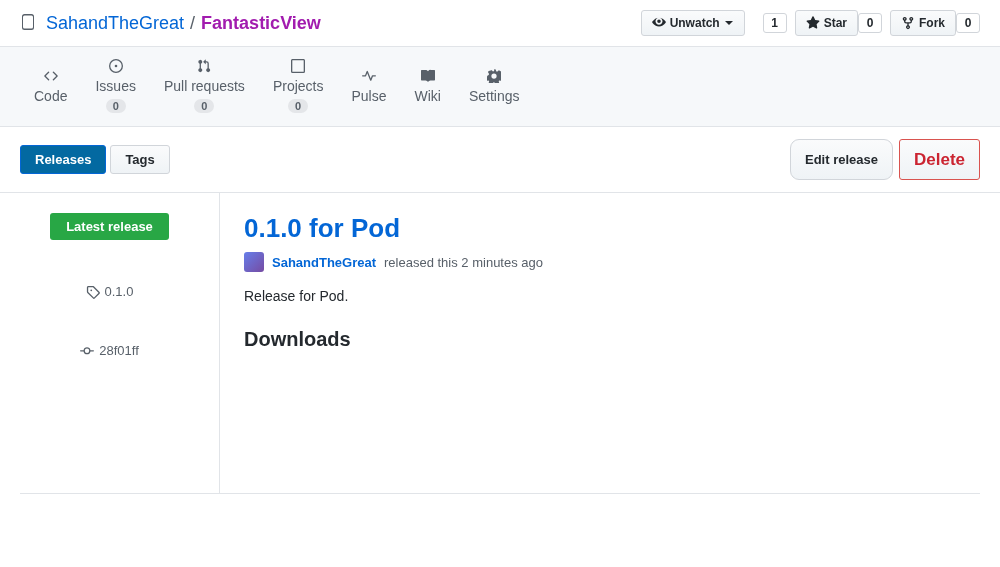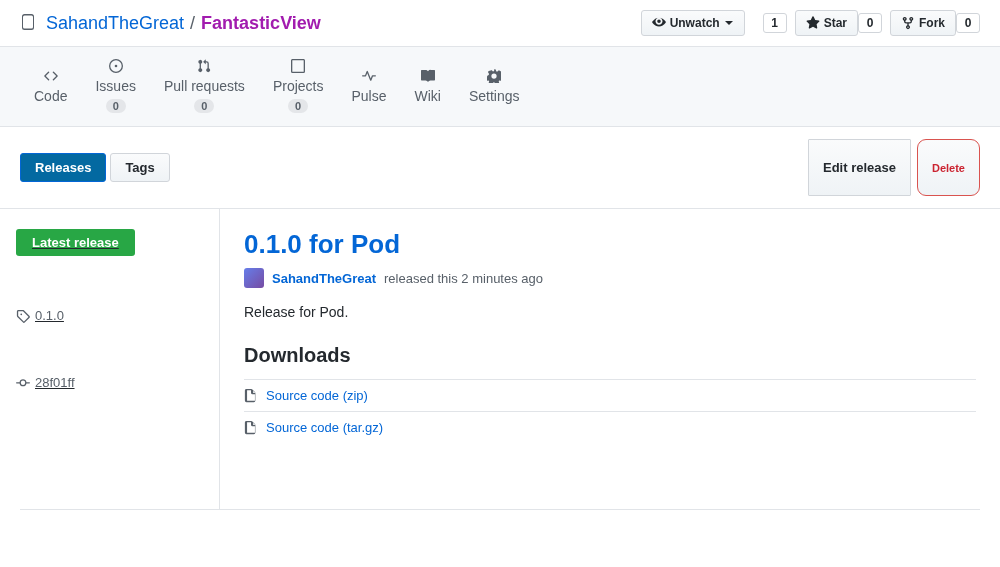--- a/index.html
+++ b/index.html
@@ -57,40 +57,40 @@
       border: 1px solid #d1d5da; border-radius: 3px; cursor: pointer;
     }
     .sub-nav-btn.active {
       background: #0369a1; color: #fff; border-color: #0366d6;
     }
     .sub-nav-btn.inactive {
       background: linear-gradient(#fafbfc, #eff3f6); color: #24292e;
     }
     .sub-nav-right { display: flex; gap: 6px; }
     .edit-btn {
-      padding: 20px 14px; font-size: 13px; font-weight: 600;
-      border: 1px solid #d1d5da; border-radius: 1px; cursor: pointer;
+      padding: 12px 14px; font-size: 13px; font-weight: 600;
+      border: 1px solid #d1d5da; border-radius: 9px; cursor: pointer;
       background: linear-gradient(#fafbfc, #eff3f6); color: #24292e;
     }
     .delete-btn {
-      padding: 6px 14px; font-size: 11px; font-weight: 600;
-      border: 1px solid #d9534f; border-radius: 9px; cursor: pointer;
+      padding: 6px 14px; font-size: 17px; font-weight: 600;
+      border: 1px solid #d9534f; border-radius: 3px; cursor: pointer;
       background: linear-gradient(#fafbfc, #eff3f6); color: #cb2431;
     }
 
     
     .main-content {
       display: flex; min-height: 300px;
       padding: 0; margin: 0;
     }
     .sidebar {
       width: 220px; min-width: 220px;
       padding: 20px 16px;
       border-right: 1px solid #e1e4e8;
-      display: flex; flex-direction: column; align-items: flex-start; gap: 8px; text-decoration: underline;
+      display: flex; flex-direction: column; align-items: center; gap: 0;
     }
     .latest-badge {
       display: inline-block; padding: 6px 16px; font-size: 13px; font-weight: 600;
       background: #28a745; color: #fff; border-radius: 3px; cursor: default;
     }
     .tag-line, .commit-line {
       display: flex; align-items: center; gap: 5px;
       color: #586069; font-size: 13px; margin-top: 44px;
     }
 
@@ -259,35 +259,17 @@
       <div class="avatar">
         <div class="avatar-img"></div>
       </div>
       <span class="release-author">SahandTheGreat</span>
       <span>released this 2 minutes ago</span>
     </div>
     <p class="release-desc">Release for Pod.</p>
 
     <div class="downloads-section">
       <h2 class="downloads-title">Downloads</h2>
-      <ul class="downloads-list">
-        <li class="download-item">
-          <svg width="14" height="14" viewBox="0 0 16 16" fill="#586069">
-              <path d="M3.75 1.5a.25.25 0 0 0-.25.25v11.5c0 .138.112.25.25.25h8.5a.25.25 0 0 0 .25-.25V6H9.75A1.75 1.75 0 0 1 8 4.25V1.5zm6.75.56v2.19c0 .138.112.25.25.25h2.19zm-6.75-2.06h4.586a1.75 1.75 0 0 1 1.238.513l2.912 2.912A1.75 1.75 0 0 1 13 4.664V13.25a1.75 1.75 0 0 1-1.75 1.75h-8.5A1.75 1.75 0 0 1 1 13.25V1.75C1 .784 1.784 0 2.75 0z"></path>
-            </svg>
-          <span>
-            <span>Source code</span> <span>(zip)</span>
-          </span>
-        </li>
-        <li class="download-item">
-          <svg width="14" height="14" viewBox="0 0 16 16" fill="#586069">
-              <path d="M3.75 1.5a.25.25 0 0 0-.25.25v11.5c0 .138.112.25.25.25h8.5a.25.25 0 0 0 .25-.25V6H9.75A1.75 1.75 0 0 1 8 4.25V1.5zm6.75.56v2.19c0 .138.112.25.25.25h2.19zm-6.75-2.06h4.586a1.75 1.75 0 0 1 1.238.513l2.912 2.912A1.75 1.75 0 0 1 13 4.664V13.25a1.75 1.75 0 0 1-1.75 1.75h-8.5A1.75 1.75 0 0 1 1 13.25V1.75C1 .784 1.784 0 2.75 0z"></path>
-            </svg>
-          <span>
-            <span>Source code</span> <span>(tar.gz)</span>
-          </span>
-        </li>
-      </ul>
     </div>
   </div>
 </div>
 
 <hr class="footer-divider">
 
 </body></html>

